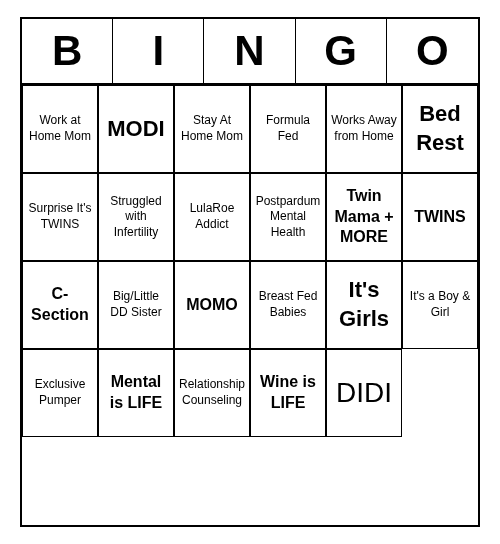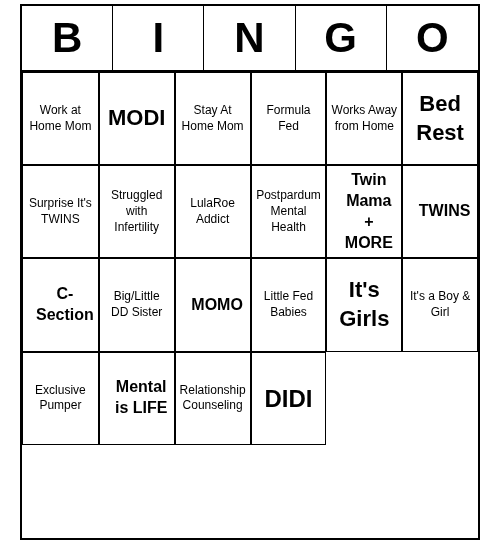--- a/index.html
+++ b/index.html
@@ -45,27 +45,26 @@
       text-align: center;
       padding: 4px;
       font-size: 12px;
       line-height: 1.3;
     }
     .bingo-cell.large-text {
       font-size: 22px;
       font-weight: bold;
     }
     .bingo-cell.xlarge-text {
-      font-size: 24px;
-      font-weight: bold;
+      font-size: 28px;
+      font-weight: normal;
     }
     .bingo-cell.medium-text {
       font-size: 16px;
       font-weight: bold;
-      padding-left: 13px;
     }
   </style>
 </head>
 <body>
 
 <div class="bingo-card">
   <div class="bingo-header">
   <div class="bingo-letter">B</div>
       <div class="bingo-letter">I</div>
       <div class="bingo-letter">N</div>
@@ -81,21 +80,22 @@
       <div class="bingo-cell large-text">Bed Rest</div>
       <div class="bingo-cell">Surprise It's TWINS</div>
       <div class="bingo-cell">Struggled with Infertility</div>
       <div class="bingo-cell">LulaRoe Addict</div>
       <div class="bingo-cell">Postpardum Mental Health</div>
       <div class="bingo-cell medium-text">Twin Mama + MORE</div>
       <div class="bingo-cell medium-text">TWINS</div>
       <div class="bingo-cell medium-text">C-Section</div>
       <div class="bingo-cell">Big/Little DD Sister</div>
       <div class="bingo-cell medium-text">MOMO</div>
-      <div class="bingo-cell">Little Fed Babies</div>
+      <div class="bingo-cell">Breast Fed Babies</div>
       <div class="bingo-cell large-text">It's Girls</div>
       <div class="bingo-cell">It's a Boy &amp; Girl</div>
       <div class="bingo-cell">Exclusive Pumper</div>
       <div class="bingo-cell medium-text">Mental is LIFE</div>
       <div class="bingo-cell">Relationship Counseling</div>
+      <div class="bingo-cell medium-text">Wine is LIFE</div>
       <div class="bingo-cell xlarge-text">DIDI</div>
     </div>
 </div>
 
 </body></html>

